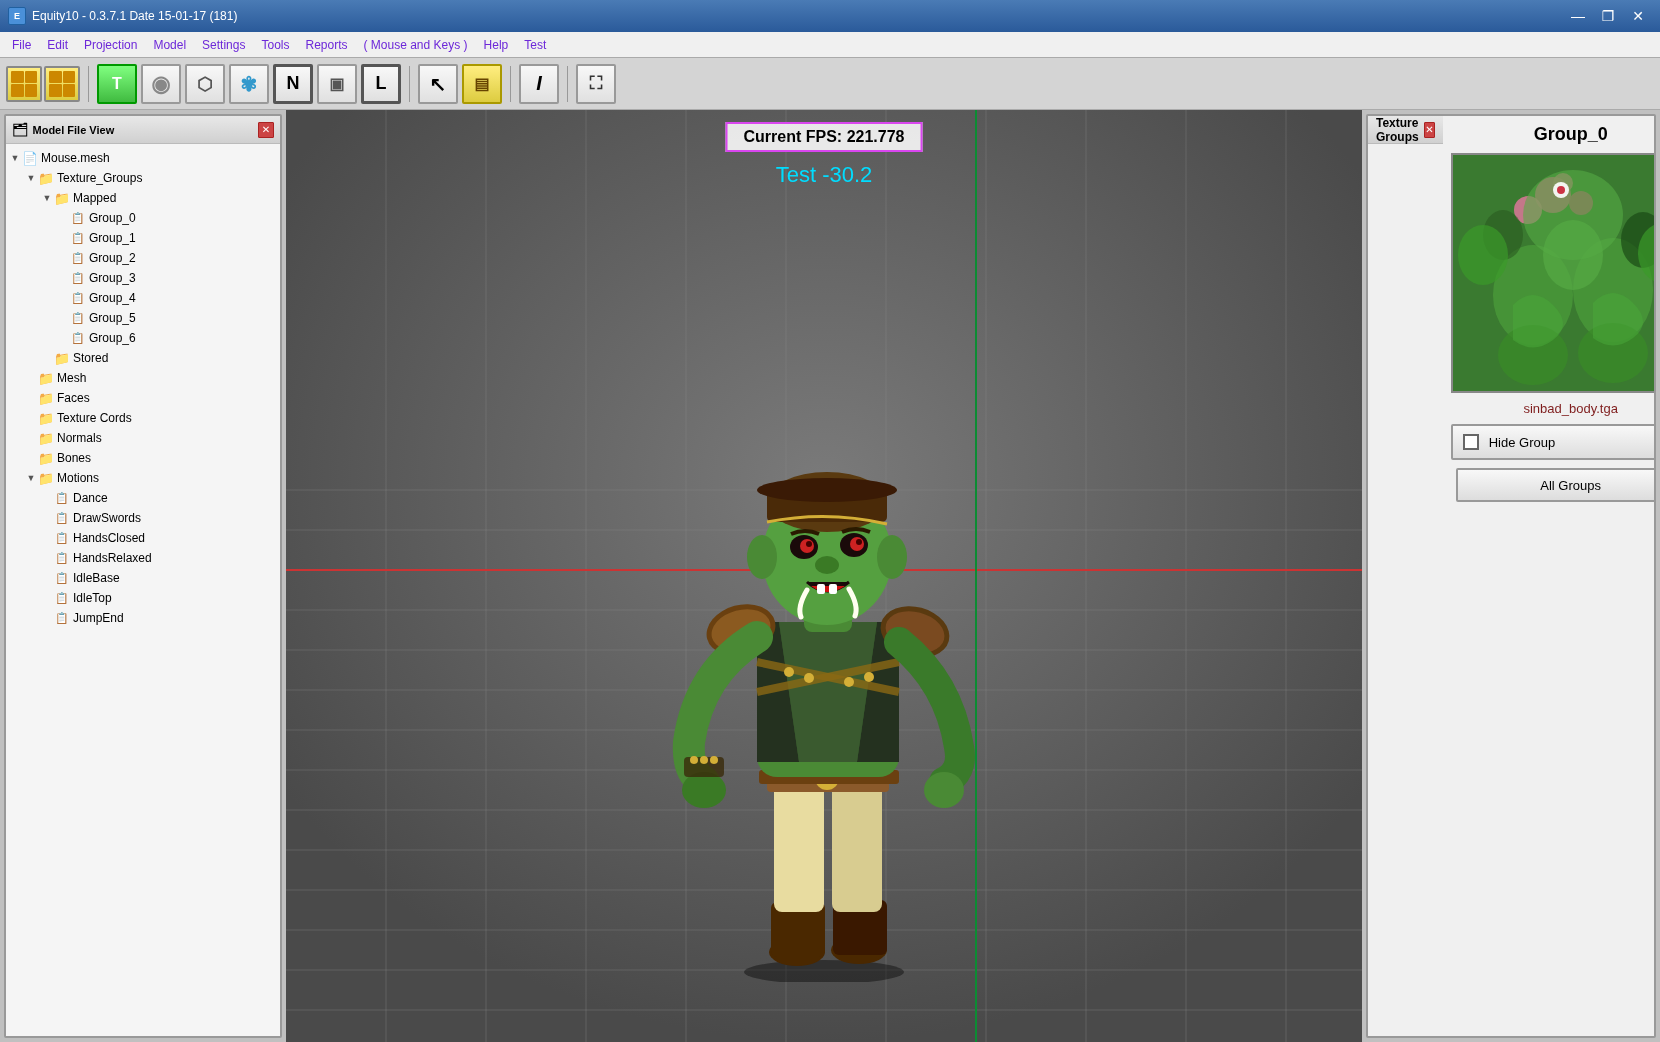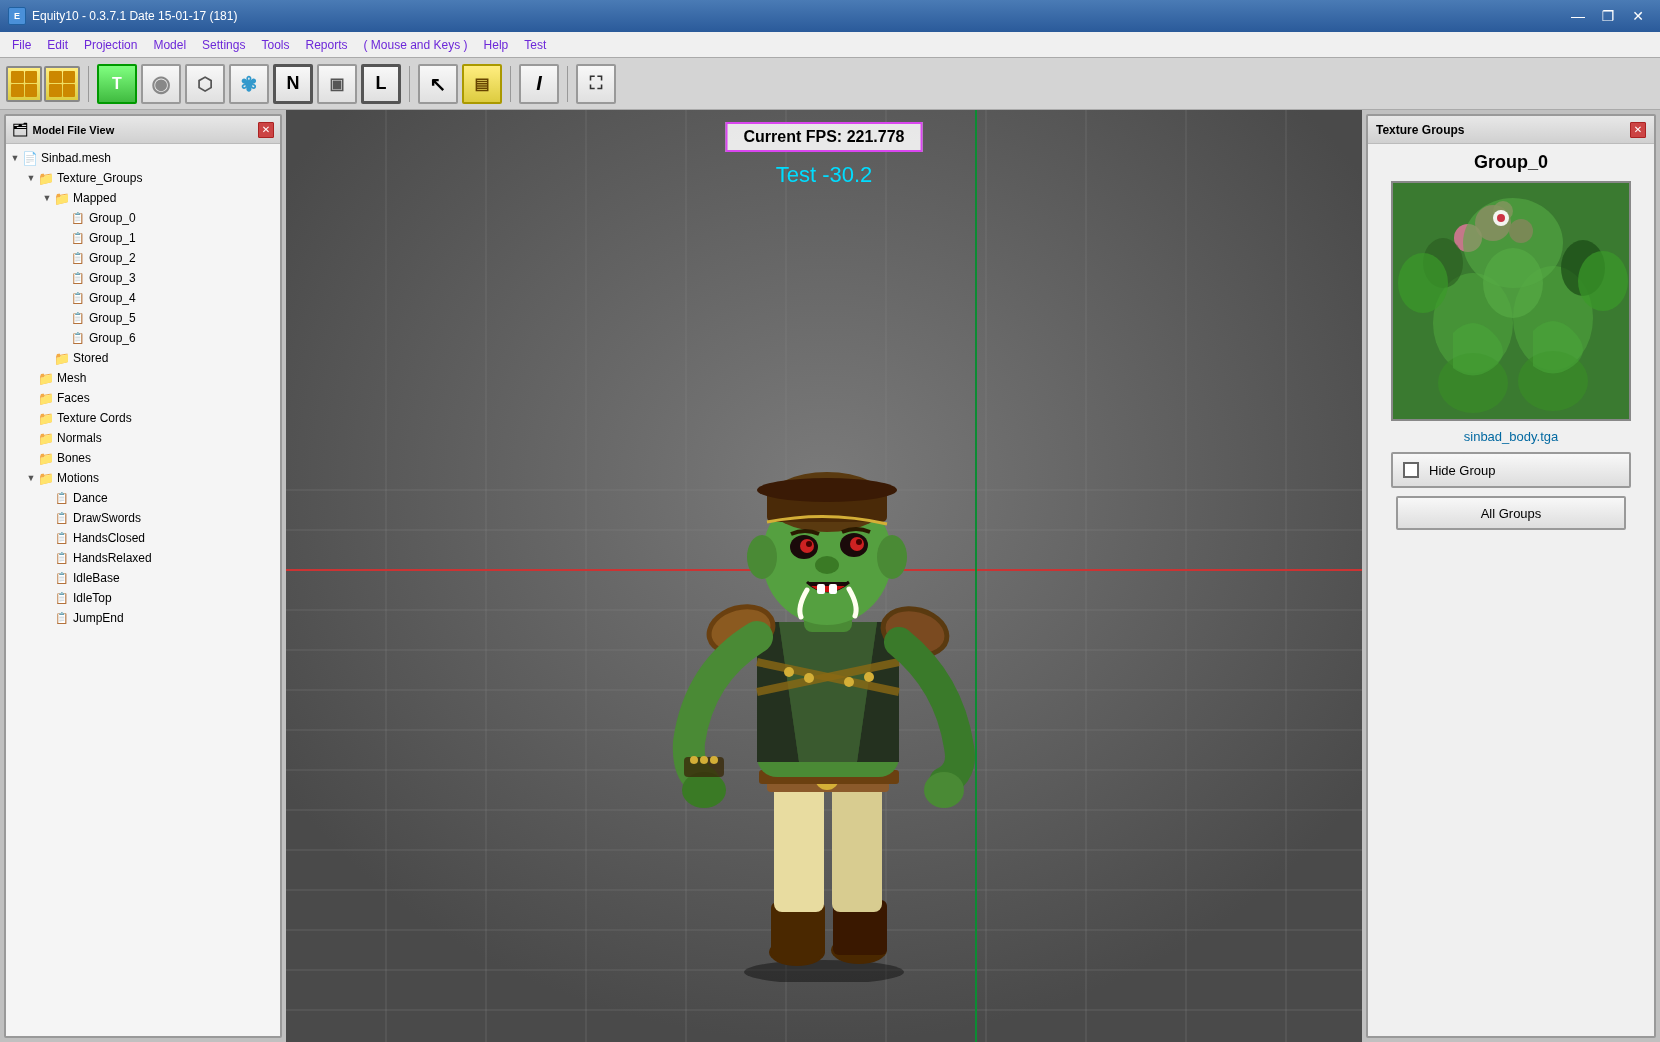--- a/index.html
+++ b/index.html
@@ -280,21 +280,21 @@
     
     #right-panel {
       width: 290px;
       background: #f0f0f0;
       border: 2px solid #999;
       margin: 4px;
       border-radius: 2px;
       overflow: hidden;
       flex-shrink: 0;
       display: flex;
-      flex-direction: column;
+      flex-direction: row;
     }
     #right-panel-header {
       background: linear-gradient(to bottom, #e8e8e8, #d0d0d0);
       border-bottom: 1px solid #bbb;
       height: 28px;
       display: flex;
       align-items: center;
       justify-content: space-between;
       padding: 0 8px;
     }
@@ -319,21 +319,21 @@
     #texture-preview {
       width: 240px;
       height: 240px;
       border: 2px solid #888;
       overflow: hidden;
       position: relative;
       background: #2d6b2d;
     }
     #texture-filename {
       font-size: 13px;
-      color: #0369a1;
+      color: #7f1d1d;
       text-align: left;
     }
     .rp-button {
       width: 230px;
       height: 34px;
       background: linear-gradient(to bottom, #f8f8f8, #ddd);
       border: 2px solid #999;
       cursor: pointer;
       font-size: 13px;
       display: flex;
@@ -480,21 +480,21 @@
       <div id="left-panel-title">
         <span style="font-size:13px;">🗂</span>
         <span>Model File View</span>
       </div>
       <div class="panel-close-btn">✕</div>
     </div>
     <div id="tree-container">
         <div class="tree-item">
     <span class="tree-arrow">▼</span>
     <span class="tree-icon icon-folder">📄</span>
-    <span class="tree-label">Sinbad.mesh</span>
+    <span class="tree-label">Mouse.mesh</span>
   </div>
         <div class="tree-item">
           <span class="tree-indent"></span>
           <span class="tree-arrow">▼</span>
           <span class="tree-icon icon-folder">📁</span>
           <span class="tree-label">Texture_Groups</span>
         </div>
         <div class="tree-item">
           <span class="tree-indent"></span>
           <span class="tree-indent"></span>

